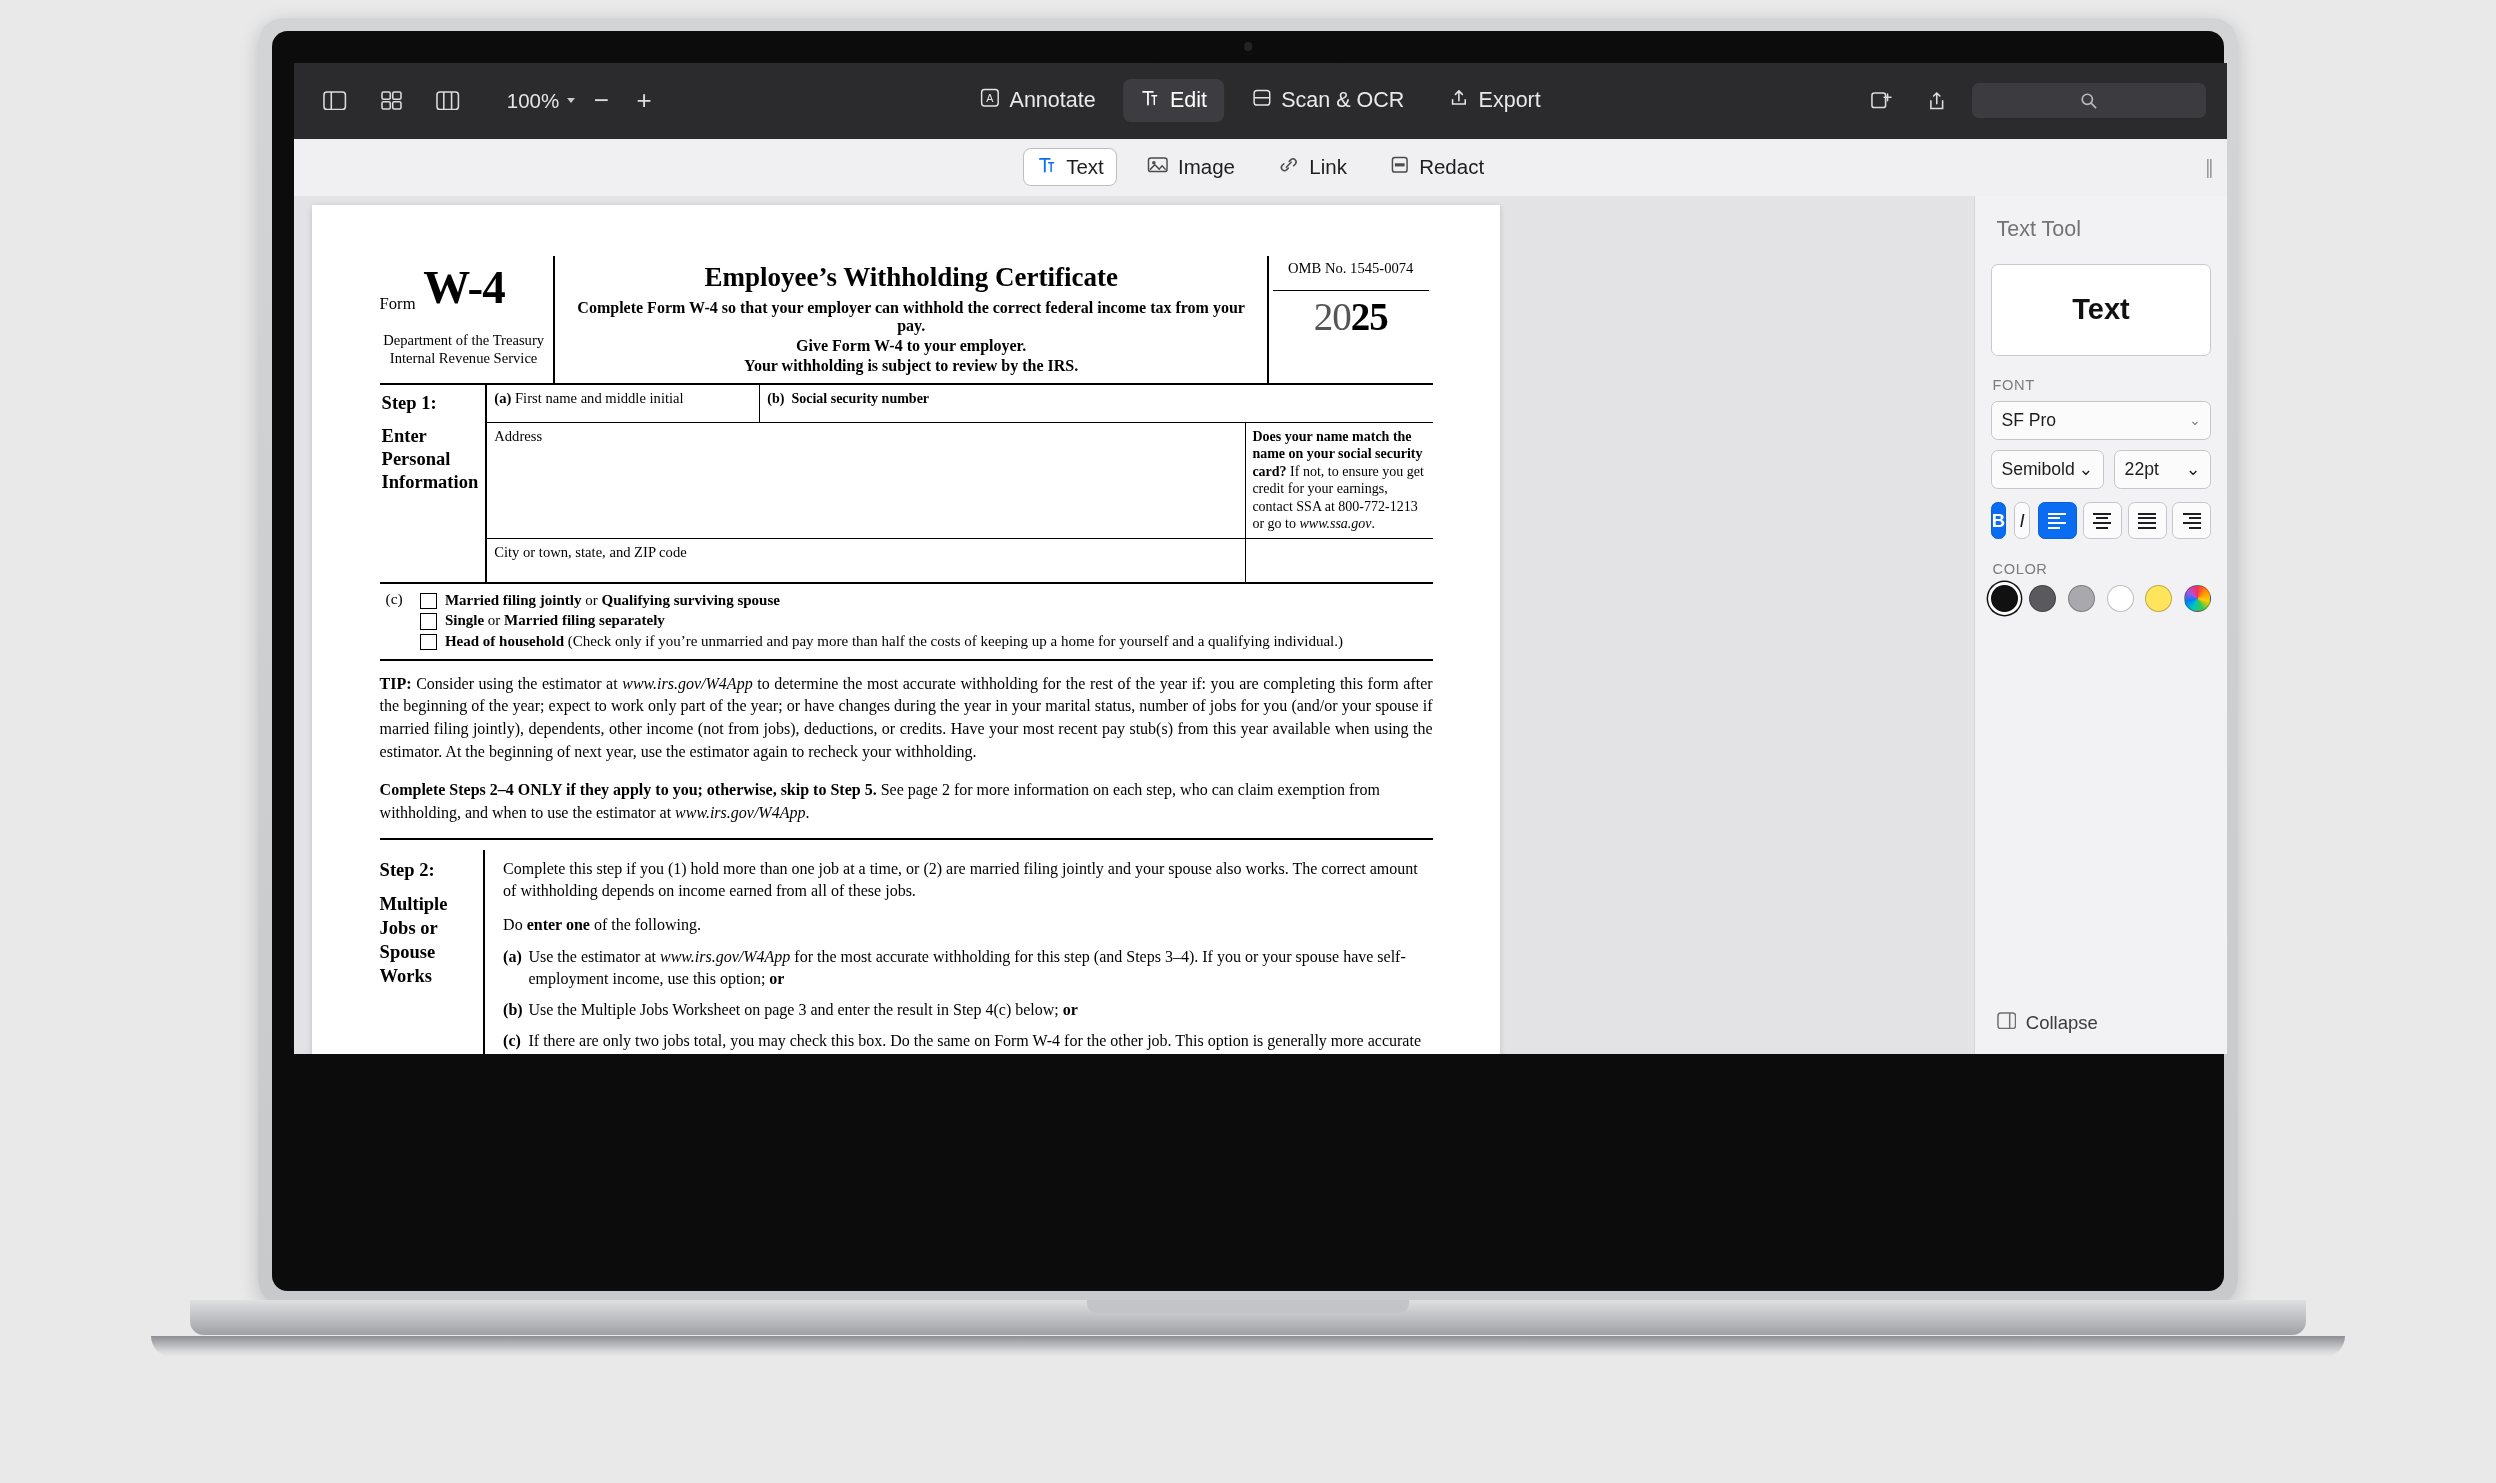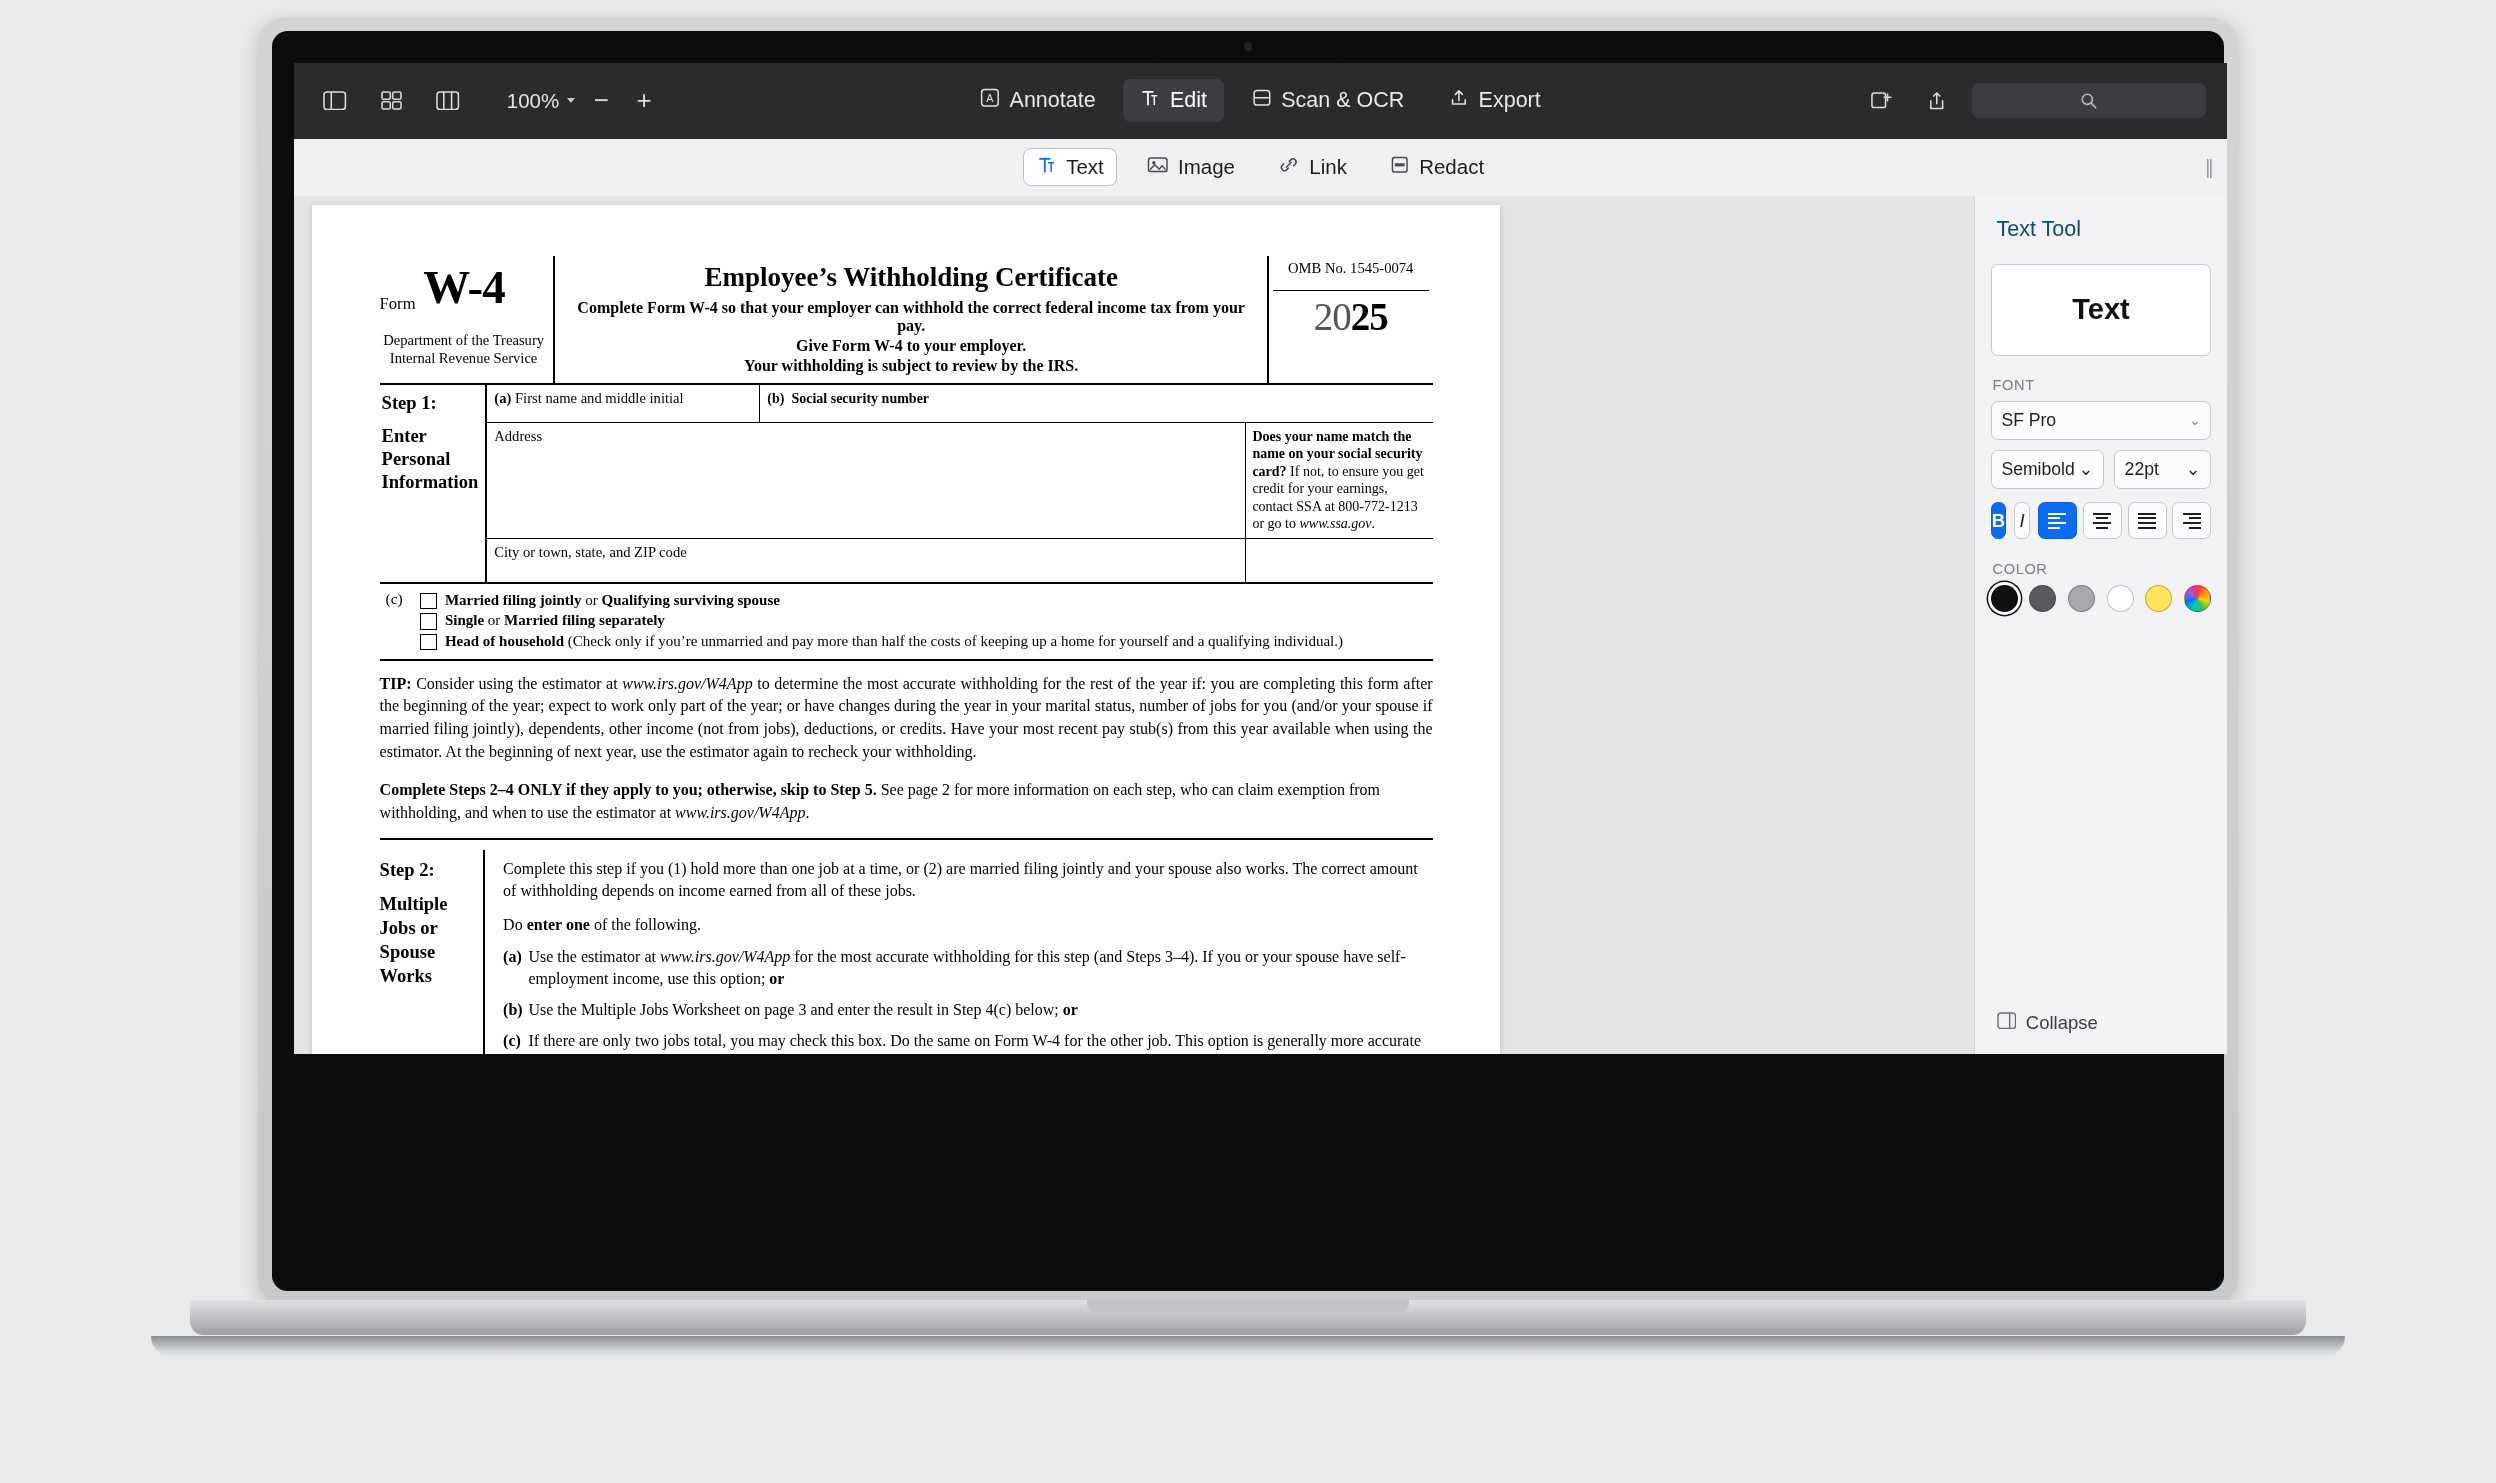--- a/index.html
+++ b/index.html
@@ -345,21 +345,21 @@
   .panel {
     position: absolute;
     right: 0; top: 133px;
     width: 252px;
     height: 858px;
     background: #f2f2f4;
     border-left: 1px solid #d5d5d8;
   }
   .panel-title {
     font-size: 21.5px;
-    color: #0c4a6e;
+    color: #737373;
     padding: 21.5px 0 0 21.5px;
     font-family: "Liberation Sans", sans-serif;
   }
   .text-preview {
     margin: 21.5px 15.6px 0 15.6px;
     height: 90px;
     background: #ffffff;
     border: 1px solid #c9c9cd;
     border-radius: 6.8px;
     display: flex;

